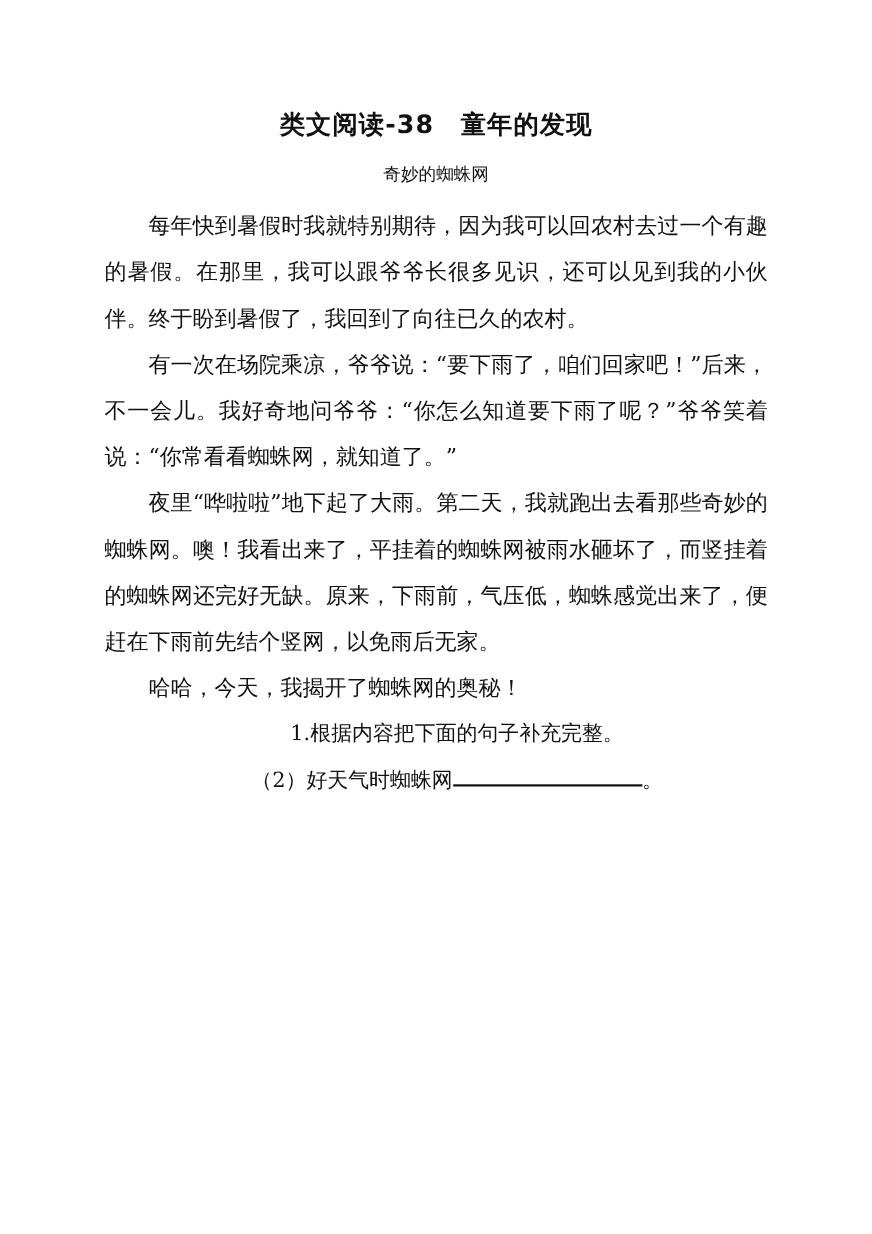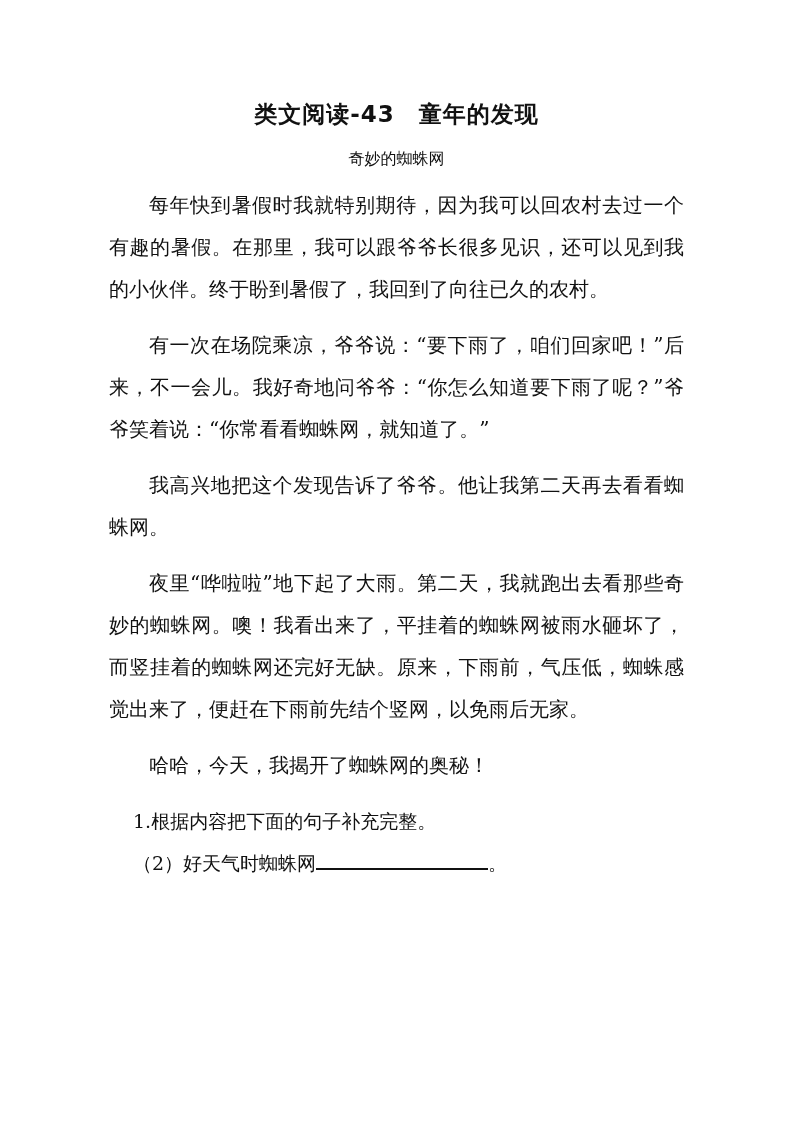--- a/index.html
+++ b/index.html
@@ -35,58 +35,57 @@
     font-family: "DejaVu Sans", sans-serif;
     font-weight: 500;
     font-size: 16px;
     line-height: 22px;
     text-align: center;
   }
   .body-text {
     margin-top: 14px;
   }
   .body-text p {
-    margin: 14px;
+    margin: 0;
     font-family: "DejaVu Serif", serif;
     font-size: 20px;
     line-height: 42px;
     text-indent: 2em;
     text-align: justify;
     text-justify: inter-ideograph;
   }
   .question-block p {
     margin: 0;
     font-family: "DejaVu Serif", serif;
     font-size: 19px;
     line-height: 42px;
     text-indent: 2em;
-    text-align: left;
+    text-align: center;
   }
   .blank-line {
     display: inline-block;
     width: 172px;
     height: 1em;
     border-bottom: 2px solid #111111;
     vertical-align: baseline;
   }
 </style>
 </head>
 <body>
 
 <div class="page">
   <div class="content">
 
-    <div class="doc-title">类文阅读-43　童年的发现</div>
+    <div class="doc-title">类文阅读-38　童年的发现</div>
 
     <div class="article-title">奇妙的蜘蛛网</div>
 
     <div class="body-text">
       <p>每年快到暑假时我就特别期待，因为我可以回农村去过一个有趣的暑假。在那里，我可以跟爷爷长很多见识，还可以见到我的小伙伴。终于盼到暑假了，我回到了向往已久的农村。</p>
       <p>有一次在场院乘凉，爷爷说：“要下雨了，咱们回家吧！”后来，不一会儿。我好奇地问爷爷：“你怎么知道要下雨了呢？”爷爷笑着说：“你常看看蜘蛛网，就知道了。”</p>
-      <p>我高兴地把这个发现告诉了爷爷。他让我第二天再去看看蜘蛛网。</p>
       <p>夜里“哗啦啦”地下起了大雨。第二天，我就跑出去看那些奇妙的蜘蛛网。噢！我看出来了，平挂着的蜘蛛网被雨水砸坏了，而竖挂着的蜘蛛网还完好无缺。原来，下雨前，气压低，蜘蛛感觉出来了，便赶在下雨前先结个竖网，以免雨后无家。</p>
       <p>哈哈，今天，我揭开了蜘蛛网的奥秘！</p>
     </div>
 
     <div class="question-block">
       <p>1.根据内容把下面的句子补充完整。</p>
       <p><span>（2）好天气时蜘蛛网</span><span class="blank-line"></span><span>。</span></p>
     </div>
 
   </div>

